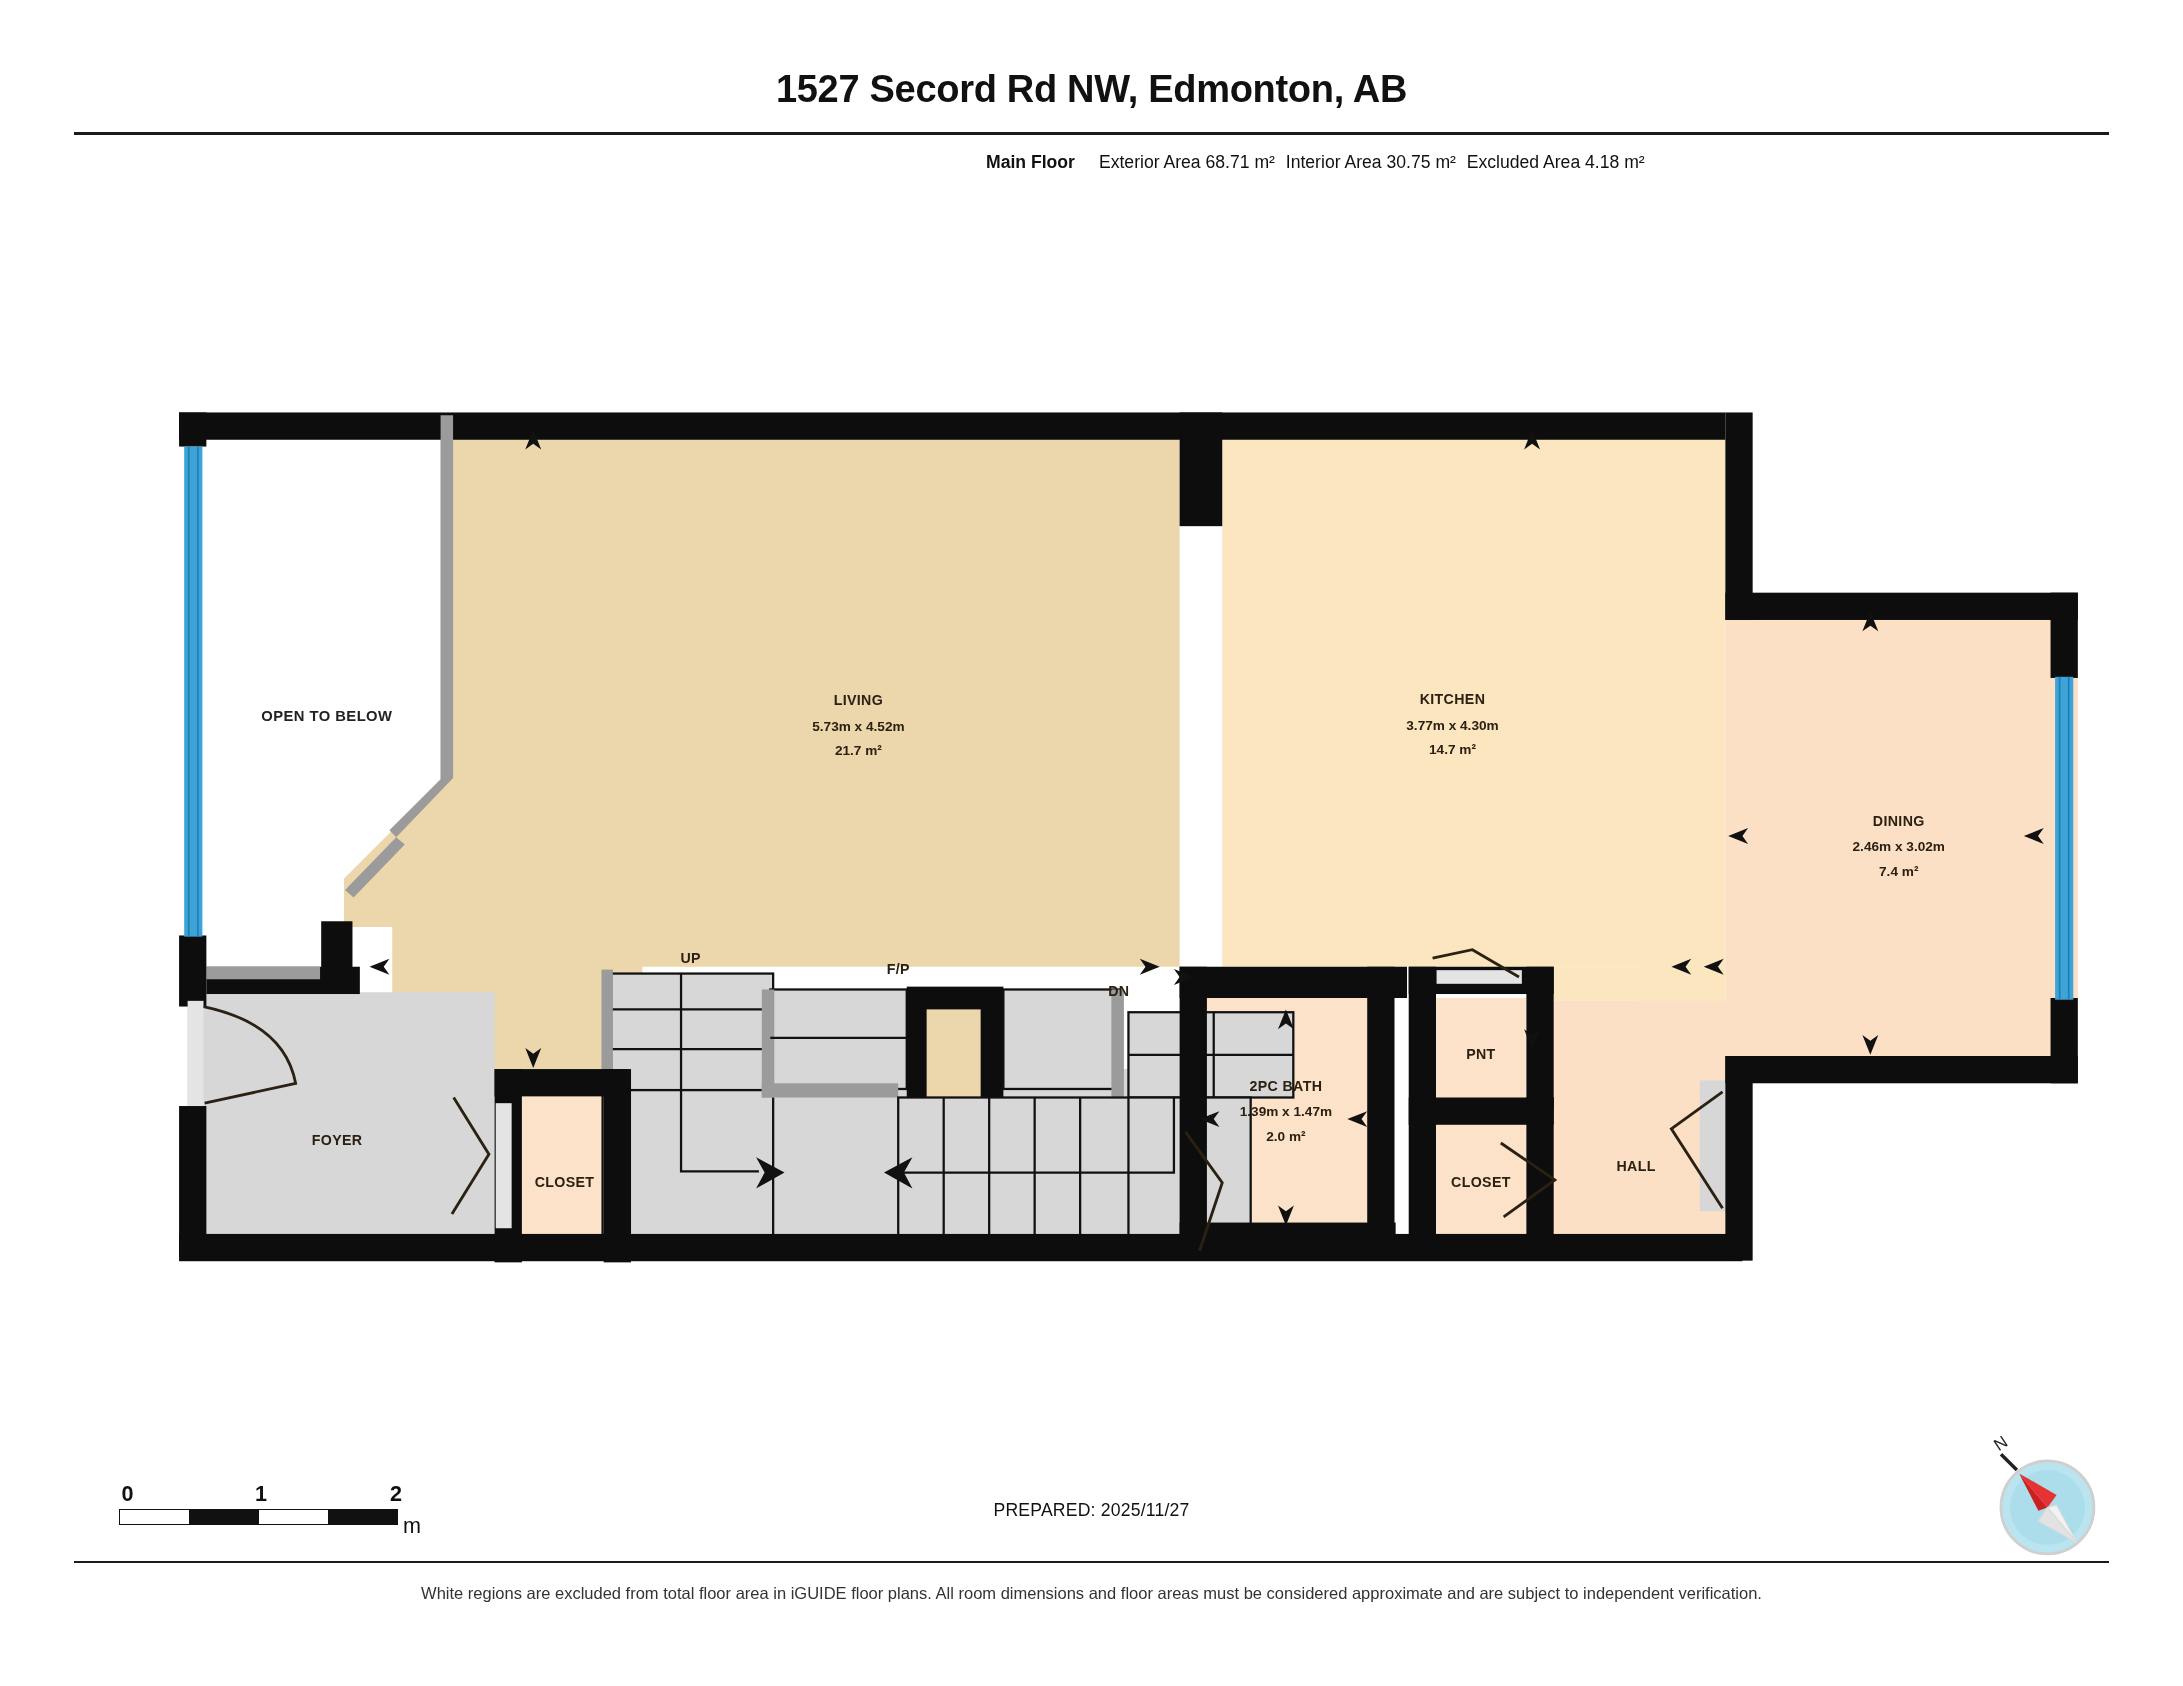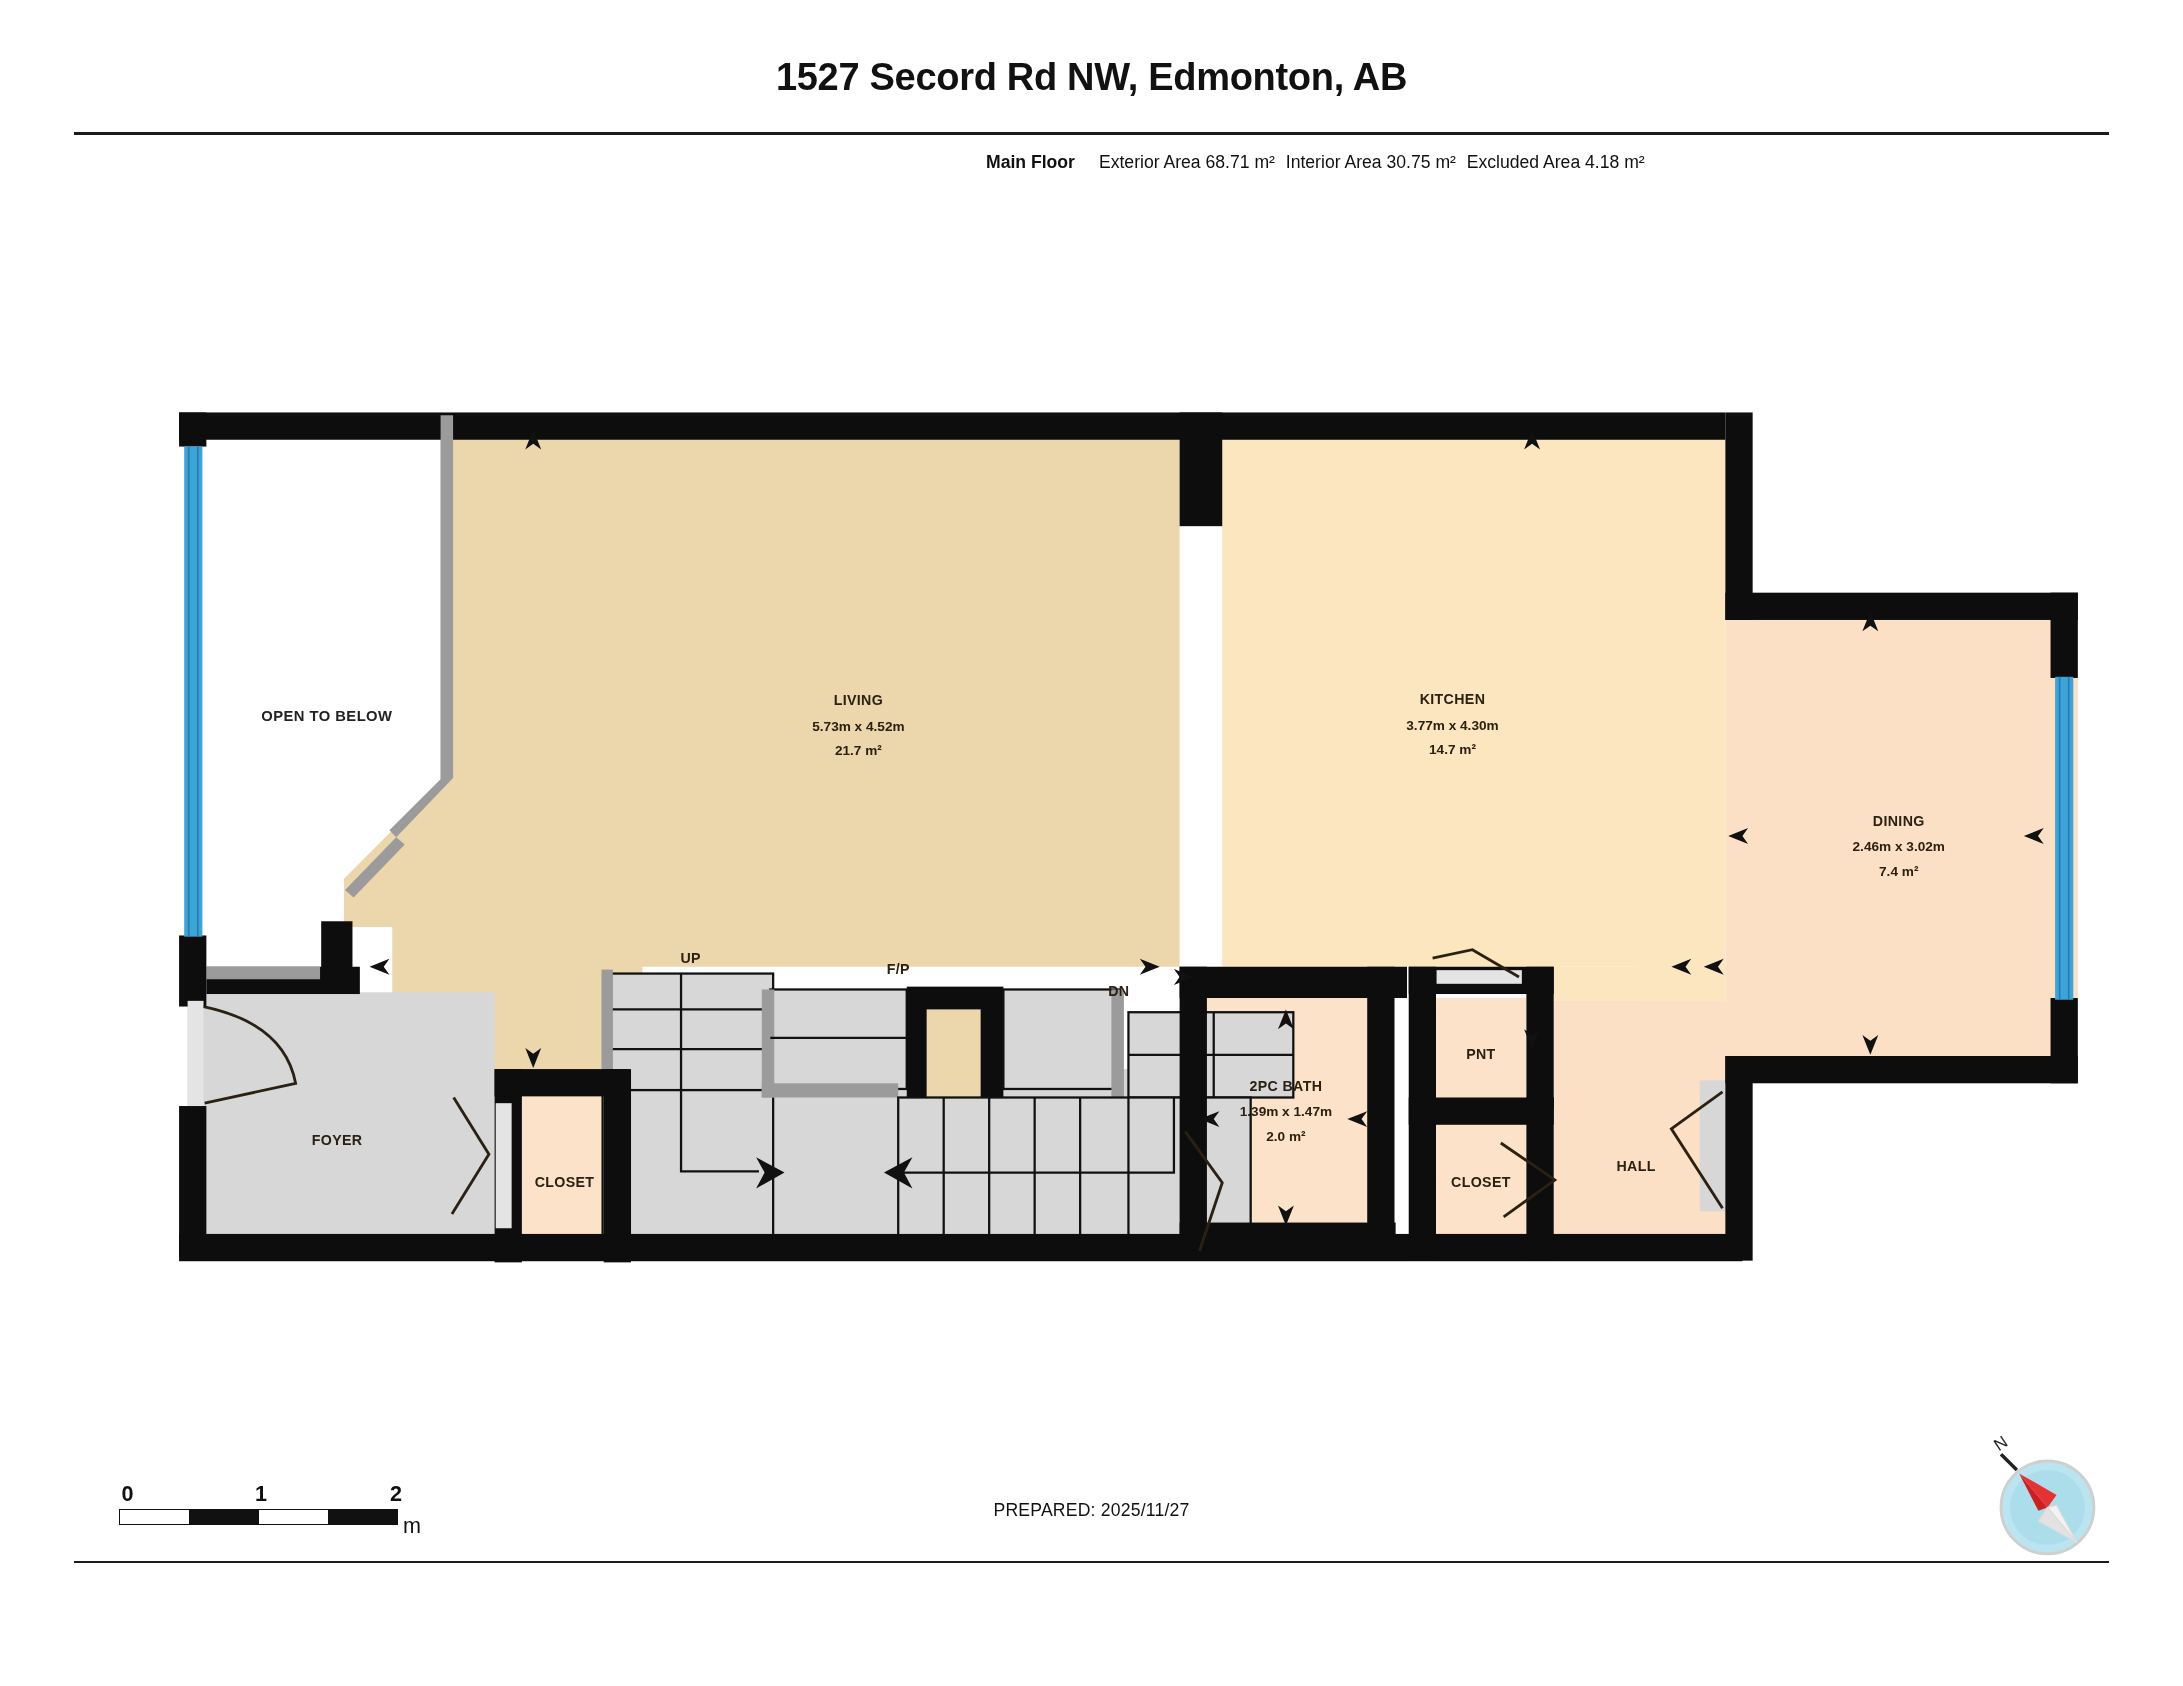--- a/index.html
+++ b/index.html
@@ -7,21 +7,21 @@
   body{
     width:2183px;height:1686px;position:relative;overflow:hidden;
     font-family:"Liberation Sans","DejaVu Sans",sans-serif;
     color:#1a1a1a;
     -webkit-font-smoothing:antialiased;
   }
   .page{position:absolute;inset:0;background:#fff;}
 
   
   #page-title{
-    position:absolute;left:0;right:0;top:56px;
+    position:absolute;left:0;right:0;top:68px;
     text-align:center;font-size:38px;font-weight:bold;letter-spacing:-0.3px;
     color:#111;
   }
   #header-rule{
     position:absolute;left:74px;right:74px;top:132px;
     height:2.8px;background:#1b1b1b;
   }
   #floor-summary{
     position:absolute;left:986px;top:152px;display:flex;gap:24px;align-items:flex-start;
   }
@@ -366,15 +366,16 @@
       <circle cx="112" cy="112" r="66" fill="#a8dcea" opacity="0.85"></circle>
       <polygon points="112,112 62,52 96,118" fill="#cc1f1f"></polygon>
       <polygon points="112,112 62,52 128,90" fill="#e63232"></polygon>
       <polygon points="112,112 164,174 128,108" fill="#f2f2f2" stroke="#dcdcdc" stroke-width="2"></polygon>
       <polygon points="112,112 164,174 96,136" fill="#e2e2e2" stroke="#dcdcdc" stroke-width="2"></polygon>
       <line x1="58" y1="46" x2="30" y2="18" stroke="#222" stroke-width="6"></line>
     </svg>
   </div>
 
   <div id="footer-rule"></div>
+  <div id="disclaimer">White regions are excluded from total floor area in iGUIDE floor plans. All room dimensions and floor areas must be considered approximate and are subject to independent verification.</div>
 
 </div>
 
 
 </body></html>

